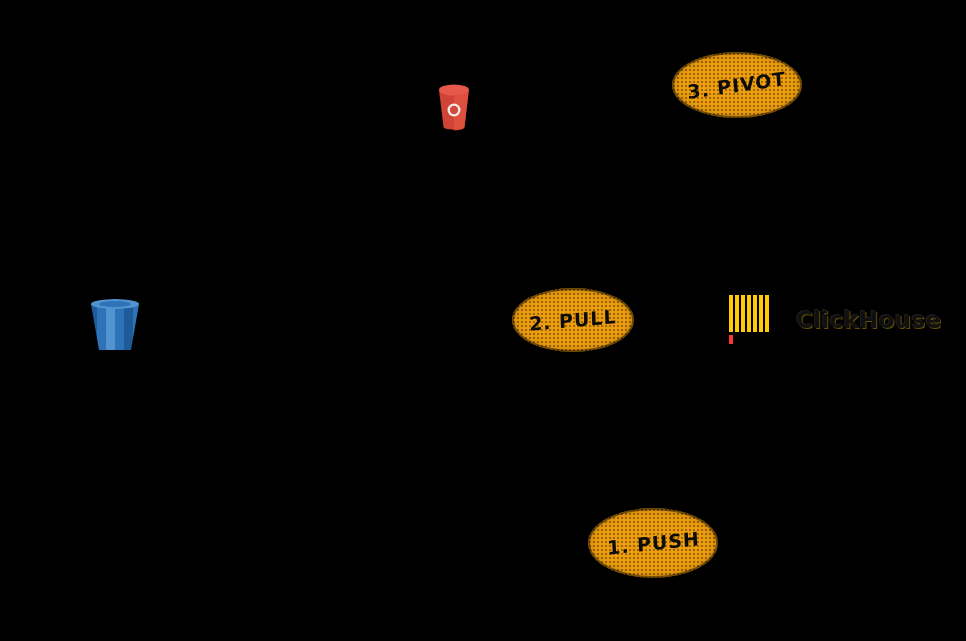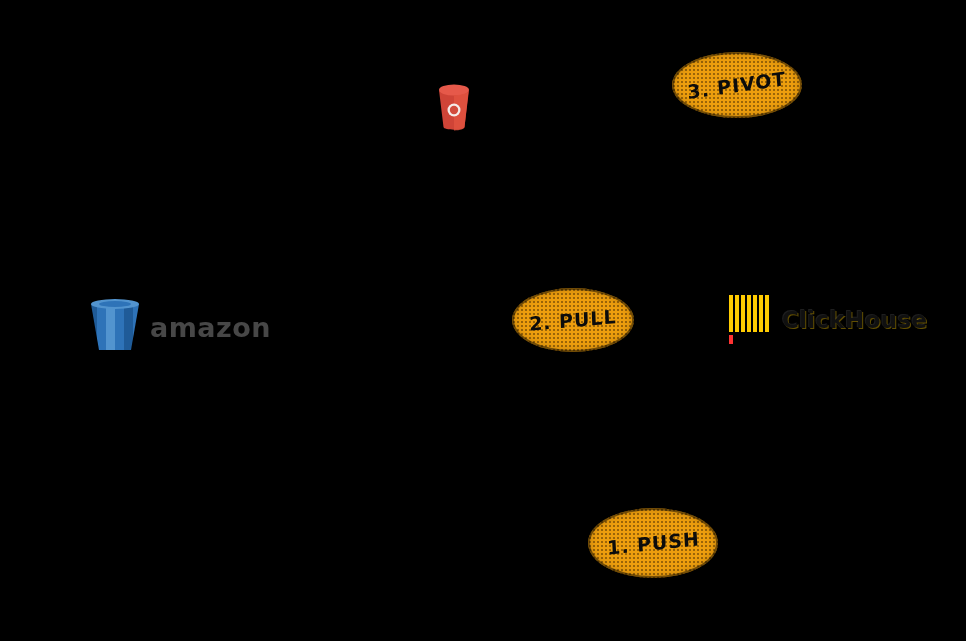--- a/index.html
+++ b/index.html
@@ -54,21 +54,21 @@
   }
   
   .clickhouse-group {
     position: absolute;
     left: 728px;
     top: 294px;
     display: flex;
     align-items: center;
   }
   .clickhouse-text {
-    margin-left: 10px;
+    margin-left: 24px;
     font-weight: 700;
     font-size: 23px;
     letter-spacing: 0.3px;
     color: #101010;
     line-height: 1;
     text-shadow: 1px 1px 0 rgba(255,204,0,0.38), -1px -1px 0 rgba(120,120,120,0.25);
   }
   
   .s3-top-icon {
     position: absolute;
@@ -107,21 +107,20 @@
         <rect x="0" y="0" width="9" height="58" fill="#1F5B98"></rect>
         <rect x="9" y="0" width="9" height="58" fill="#2E73B8"></rect>
         <rect x="18" y="0" width="9" height="58" fill="#5294CF"></rect>
         <rect x="27" y="0" width="9" height="58" fill="#2E73B8"></rect>
         <rect x="36" y="0" width="9" height="58" fill="#1F5B98"></rect>
         <rect x="45" y="0" width="9" height="58" fill="#2E73B8"></rect>
       </g>
       <ellipse cx="27" cy="8" rx="24" ry="5" fill="#5294CF"></ellipse>
       <ellipse cx="27" cy="8" rx="16" ry="3" fill="#2E73B8"></ellipse>
     </svg>
-    <span class="amazon-text">amazon</span>
   </div>
 
   <div class="step-ellipse" style="left:512px; top:288px; width:122px; height:64px;">
     <span class="step-label" style="transform:rotate(-5deg) skewX(-3deg);">2. PULL</span>
   </div>
 
   <div class="clickhouse-group">
     <svg class="icon-box" width="44" height="52" viewBox="0 0 44 52">
       <rect x="1" y="1" width="4" height="37" fill="#FFCC01"></rect>
       <rect x="7" y="1" width="4" height="37" fill="#FFCC01"></rect>

